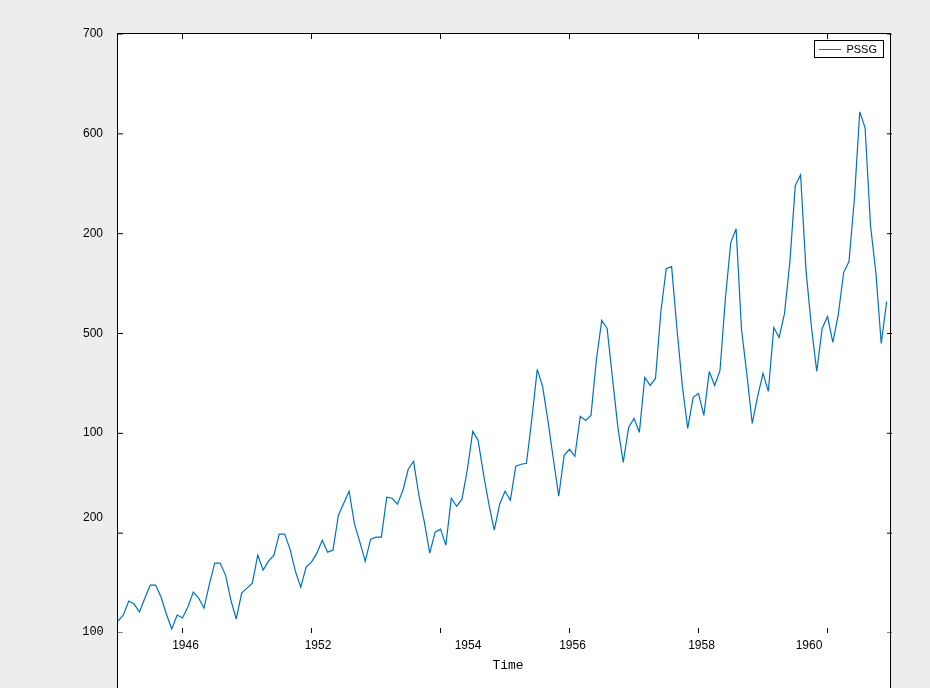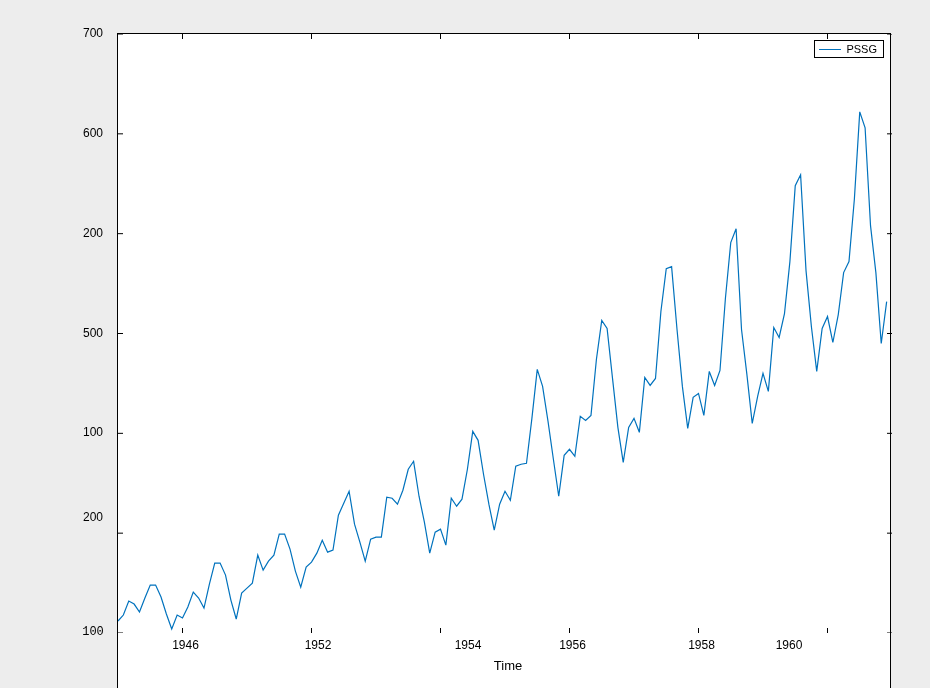--- a/index.html
+++ b/index.html
@@ -111,28 +111,28 @@
         <line y1="99.83333333333331" y2="99.83333333333331" x1="774" x2="769" class="tick-mark"></line>
         <line y1="0" y2="0" x1="0" x2="5" class="tick-mark"></line>
         <line y1="0" y2="0" x1="774" x2="769" class="tick-mark"></line>
       </svg>
     <div id="legend" class="legend" style="right: 6px; top: 6px;">
       <div class="swatch"></div>
       <span>PSSG</span>
     </div>
   </div>
 
-  <div id="xlabel" class="xlabel" style="left: 508px; top: 658px;">Time</div>
+  <div id="xlabel" class="xlabel" style="left: 508px; top: 658px; font-family: Liberation Mono, monospace;">Time</div>
 
 <div class="ytick-label" style="left: 73px; top: 632px; font-family: Liberation Mono, monospace;">100</div>
     <div class="ytick-label" style="left: 73px; top: 517px;">200</div>
     <div class="ytick-label" style="left: 73px; top: 432.333px;">100</div>
     <div class="ytick-label" style="left: 73px; top: 332.5px;">500</div>
     <div class="ytick-label" style="left: 73px; top: 232.667px;">200</div>
     <div class="ytick-label" style="left: 73px; top: 132.833px;">600</div>
     <div class="ytick-label" style="left: 73px; top: 33px;">700</div>
     <div class="xtick-label" style="left: 185.5px; top: 638px;">1946</div>
     <div class="xtick-label" style="left: 318px; top: 638px;">1952</div>
     <div class="xtick-label" style="left: 468px; top: 638px;">1954</div>
     <div class="xtick-label" style="left: 572.5px; top: 638px;">1956</div>
     <div class="xtick-label" style="left: 701.5px; top: 638px; text-align: center;">1958</div>
-    <div class="xtick-label" style="left: 789px; top: 638px;">1960</div>
+    <div class="xtick-label" style="left: 809px; top: 638px;">1960</div>
   </div>
 
 </body></html>

